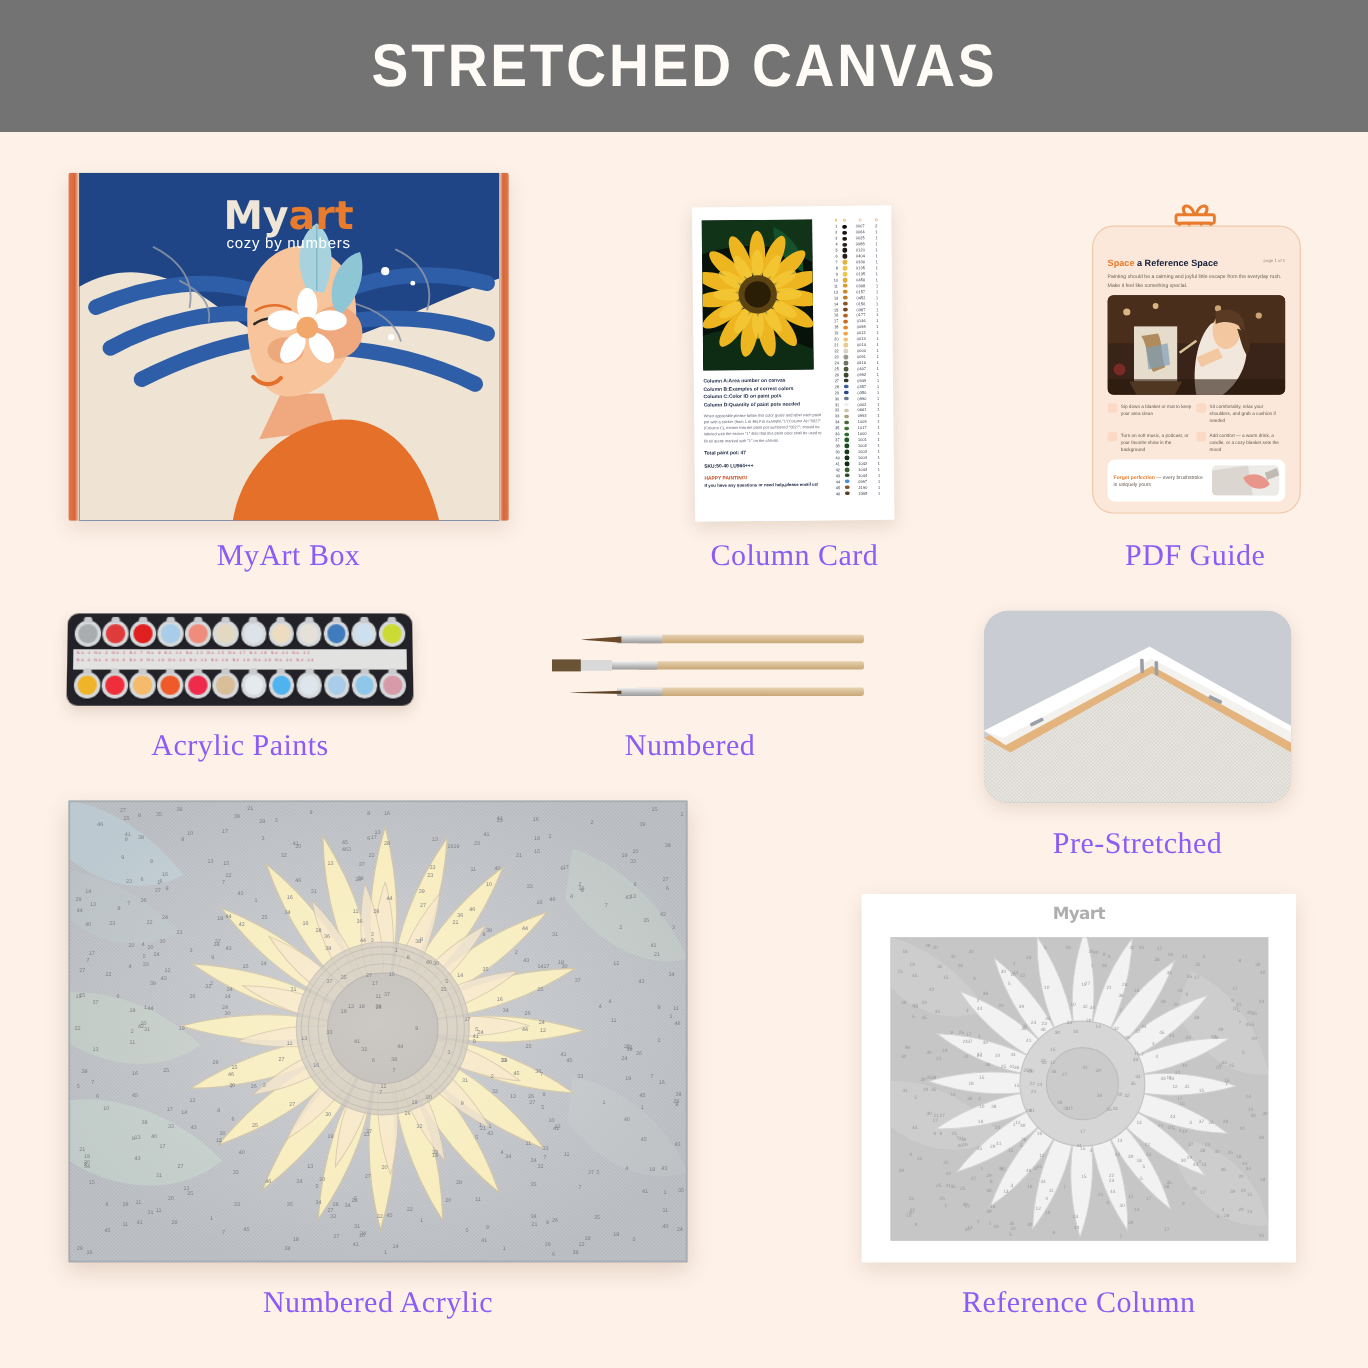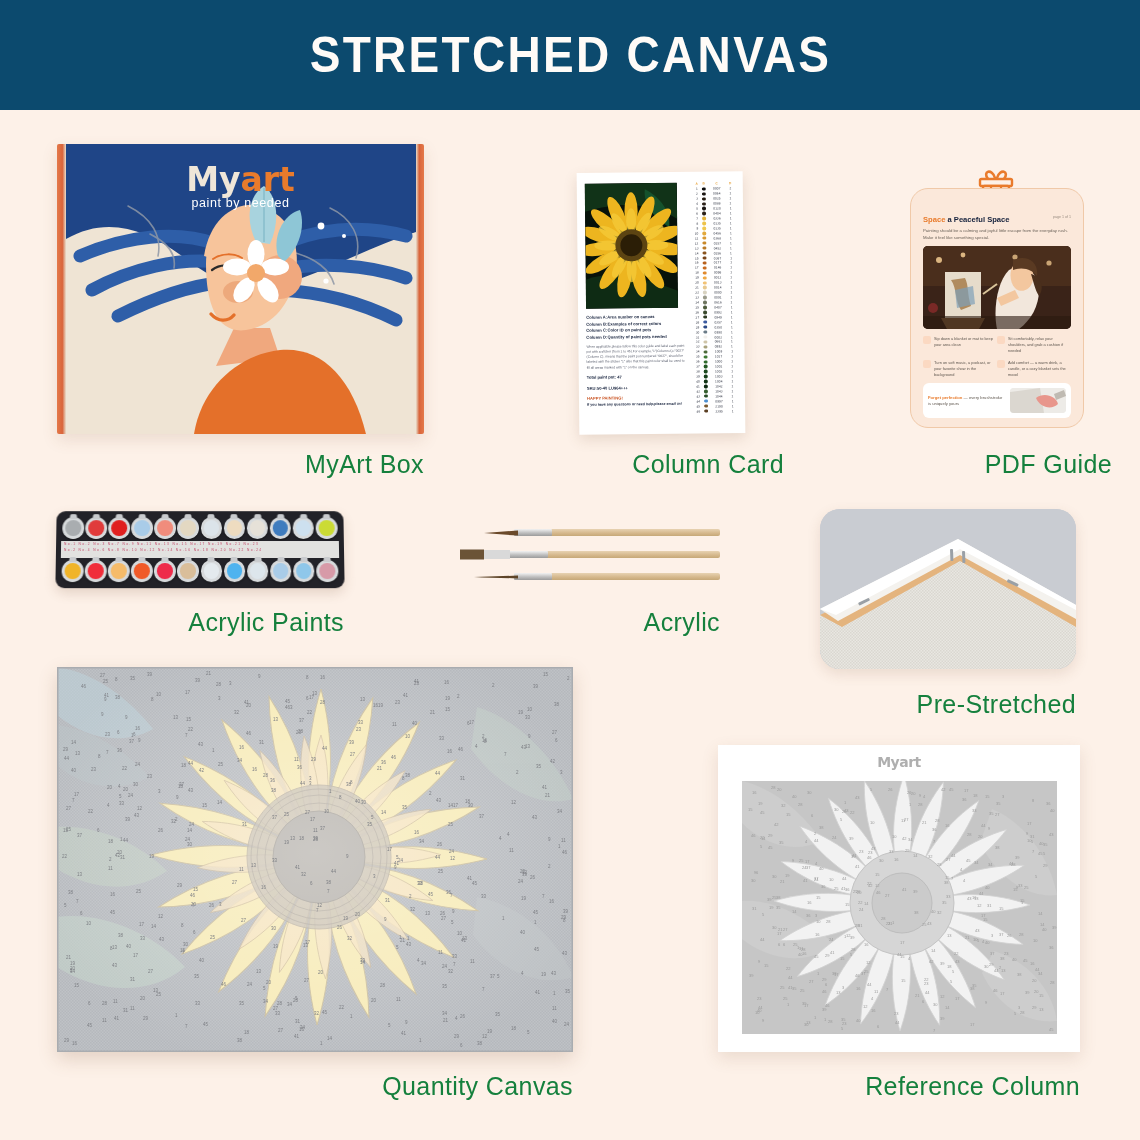--- a/index.html
+++ b/index.html
@@ -5,31 +5,31 @@
   html,body{margin:0;padding:0;}
   body{
     width:1140px;height:1140px;overflow:hidden;
     background:#FDF1E8;
     font-family:"Liberation Sans", sans-serif;
     position:relative;
   }
   
   .header{
     position:absolute;left:0;top:0;width:1140px;height:110px;
-    background:#0c4a6e;display:flex;align-items:center;justify-content:center;
+    background:#737373;display:flex;align-items:center;justify-content:center;
   }
   .header h1{
     margin:0;color:#FFFBF7;font-size:50px;font-weight:700;
     letter-spacing:2.5px;transform:scaleX(.92);
     font-family:"Liberation Sans Narrow","Liberation Sans",sans-serif;
   }
   .label{
-    position:absolute;text-align:right;color:#15803d;
+    position:absolute;text-align:center;color:#8b5cf6;
     font-size:25px;letter-spacing:.4px;white-space:nowrap;
-    font-family:Liberation Sans, sans-serif;
+    font-family:Liberation Serif, serif;
   }
   
   .box{
     position:absolute;left:57px;top:144px;width:367px;height:290px;
     background:#E6DFD2;border-radius:2px;
     box-shadow:0 6px 16px rgba(120,80,50,.13);
     overflow:hidden;
   }
   .box-left-edge{position:absolute;left:0;top:0;width:9px;height:100%;
     background:linear-gradient(90deg,#E4794A,#D9643A 60%,#E8DDCB);}
@@ -182,21 +182,21 @@
 
       <circle cx="255" cy="82" r="3.4" fill="#FFFFFF"></circle>
       <circle cx="278" cy="92" r="2" fill="#FFFFFF"></circle>
       <circle cx="260" cy="137" r="2.6" fill="#FFFFFF"></circle>
     </svg>
   </div>
   <div style="position:absolute;left:0;top:16px;width:100%;text-align:center;">
     <div>
       <span class="logo-my">My</span><span class="logo-art">art</span>
     </div>
-    <div class="logo-sub">paint by needed</div>
+    <div class="logo-sub">cozy by numbers</div>
   </div>
 </div>
 <div class="label" style="left:57px;top:450px;width:367px;">MyArt Box</div>
 
 <div class="card">
   <div class="card-photo">
     <svg width="92" height="125" viewBox="0 0 92 125">
       <rect width="92" height="125" fill="#07120A"></rect>
       <path d="M0 0 H92 V36 C70 22 40 16 0 28 Z" fill="#113318"></path>
       <path d="M0 96 C26 86 58 94 92 108 V125 H0 Z" fill="#0E2B14"></path>
@@ -641,21 +641,21 @@
     <rect x="12" y="13" width="32" height="7" rx="1.6" stroke="#E97B2C" stroke-width="2.4" fill="#FDF1E8"></rect>
     <rect x="15" y="20" width="26" height="20" rx="1.6" stroke="#E97B2C" stroke-width="2.4" fill="#FDF1E8"></rect>
     <line x1="23" y1="20" x2="23" y2="40" stroke="#E97B2C" stroke-width="2.2"></line>
     <line x1="33" y1="20" x2="33" y2="40" stroke="#E97B2C" stroke-width="2.2"></line>
   </svg>
 </div>
 <div class="pdf">
   <div class="pdf-inner">
     <div class="pdf-title">
       <span class="pdf-page">page 1 of 1</span>
-      <b>Space</b><span> a Peaceful Space</span>
+      <b>Space</b><span> a Reference Space</span>
     </div>
     <div class="pdf-sub">Painting should be a calming and joyful little escape from the everyday rush. Make it feel like something special.</div>
     <div class="pdf-photo">
       <svg width="148" height="83" viewBox="0 0 148 83">
         <rect width="148" height="83" fill="#3A2318"></rect>
         <rect x="0" y="0" width="148" height="40" fill="#4A2E1C"></rect>
         <circle cx="16" cy="14" r="3" fill="#FFD79A" opacity=".8"></circle>
         <circle cx="40" cy="9" r="2.4" fill="#FFD79A" opacity=".8"></circle>
         <circle cx="92" cy="11" r="2.6" fill="#FFD79A" opacity=".7"></circle>
         <circle cx="126" cy="17" r="2.6" fill="#FFD79A" opacity=".7"></circle>
@@ -809,21 +809,21 @@
     </svg>
   </div>
   <div class="brush" style="left:22px;top:48px;width:268px;">
     <div class="handle" style="width:190px;"></div>
     <div class="ferrule" style="left:62px;width:38px;"></div>
     <svg style="position:absolute;left:22px;top:2px;" width="44" height="4" viewBox="0 0 44 4">
       <path d="M44 0.6 L44 3.4 L8 2.4 L0 2 Z" fill="#5E4528"></path>
     </svg>
   </div>
 </div>
-<div class="label" style="left:430px;top:608px;width:290px;">Acrylic</div>
+<div class="label" style="left:430px;top:608px;width:290px;">Numbered</div>
 
 <div class="pre">
   <svg width="256" height="160" viewBox="0 0 256 160">
     <defs>
       <pattern id="weave" width="3" height="3" patternUnits="userSpaceOnUse">
         <rect width="3" height="3" fill="#E9E7E2"></rect>
         <rect width="1.5" height="1.5" fill="#DAD7D0"></rect>
         <rect x="1.5" y="1.5" width="1.5" height="1.5" fill="#DAD7D0"></rect>
       </pattern>
     </defs>
@@ -1347,21 +1347,21 @@
         <text x="216" y="54">13</text>
         <text x="270" y="226">7</text>
         <text x="195" y="104">16</text>
         <text x="204" y="222">16</text>
         <text x="507" y="359">24</text>
         <text x="303" y="297">14</text>
       </g>
     <rect x="0" y="0" width="516" height="385" fill="none" stroke="#A9ACB0" stroke-width="3"></rect>
   </svg>
 </div>
-<div class="label" style="left:57px;top:1072px;width:516px;">Quantity Canvas</div>
+<div class="label" style="left:57px;top:1072px;width:516px;">Numbered Acrylic</div>
 
 <div class="ref">
   <div class="ref-logo">Myart</div>
   <div class="ref-img">
     <svg width="315" height="253" viewBox="0 0 315 253">
       <rect width="315" height="253" fill="#C6C6C6"></rect>
       <g opacity=".5" fill="#D4D4D4">
         <path d="M0 0 C34 8 62 34 80 60 C50 74 20 62 0 42Z"></path>
         <path d="M0 120 C34 118 68 138 92 164 C62 186 26 178 0 158Z"></path>
         <path d="M250 28 C284 42 308 78 315 114 C284 118 254 94 238 62Z"></path>

